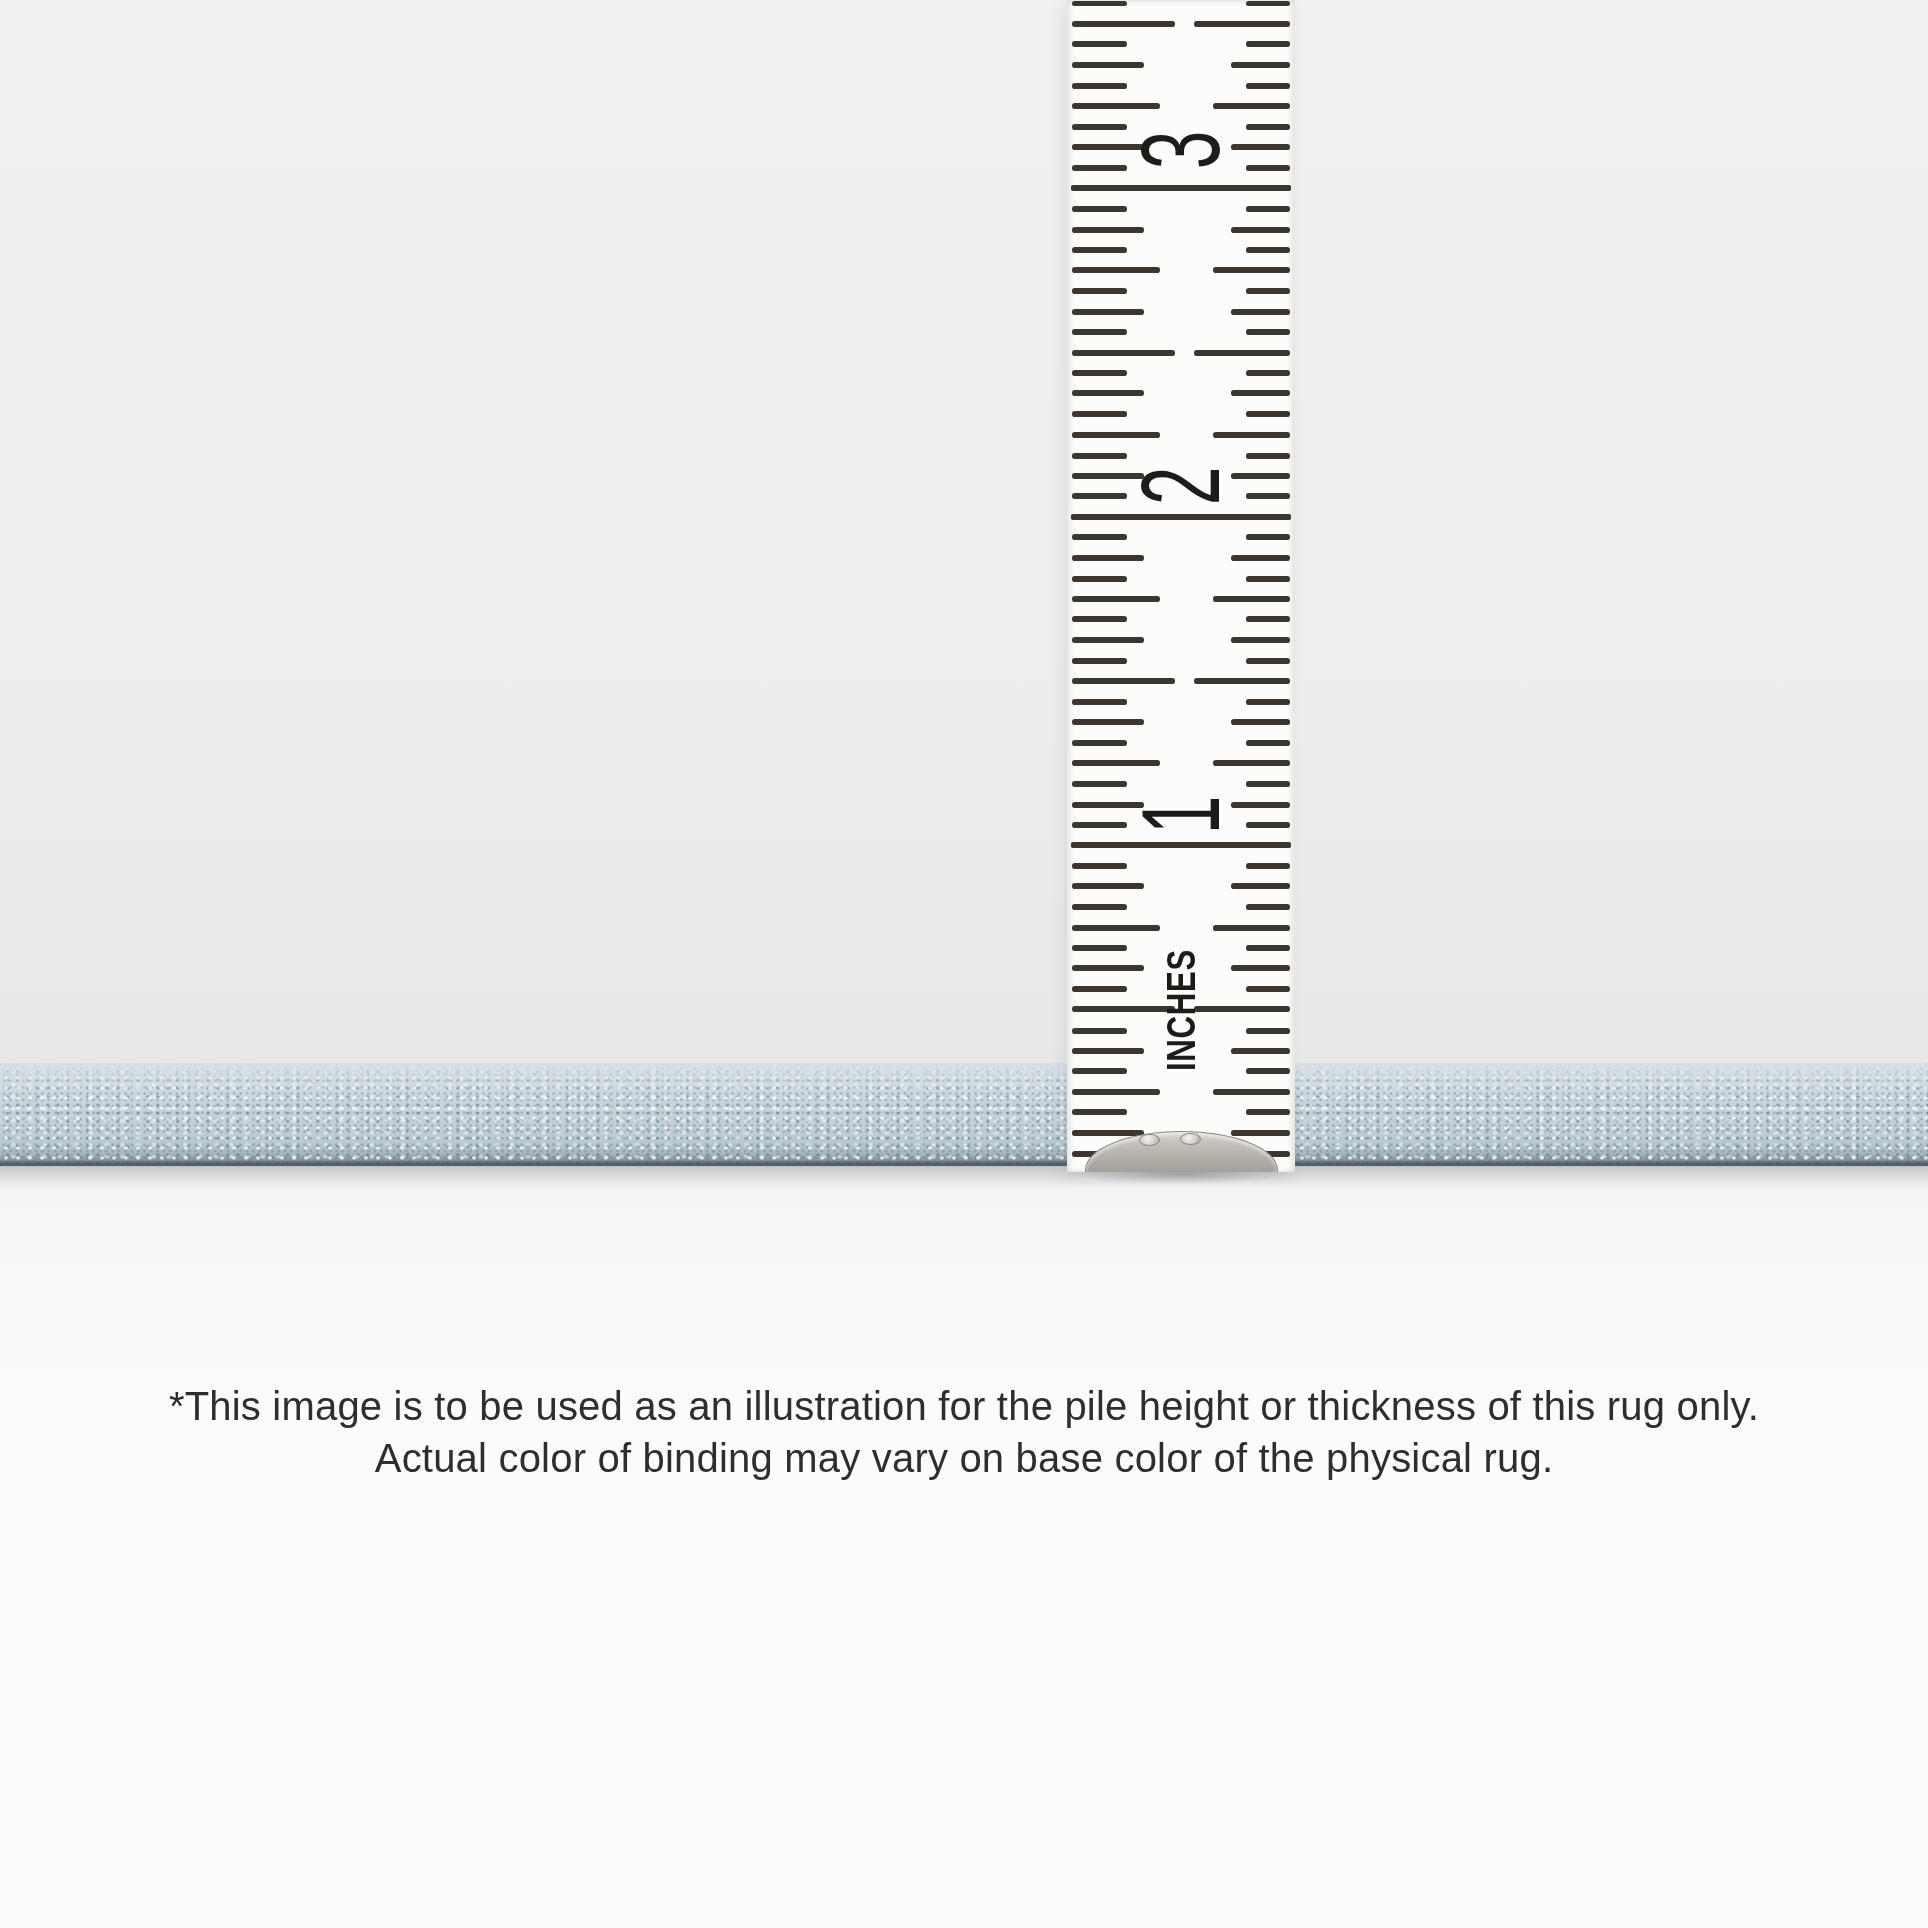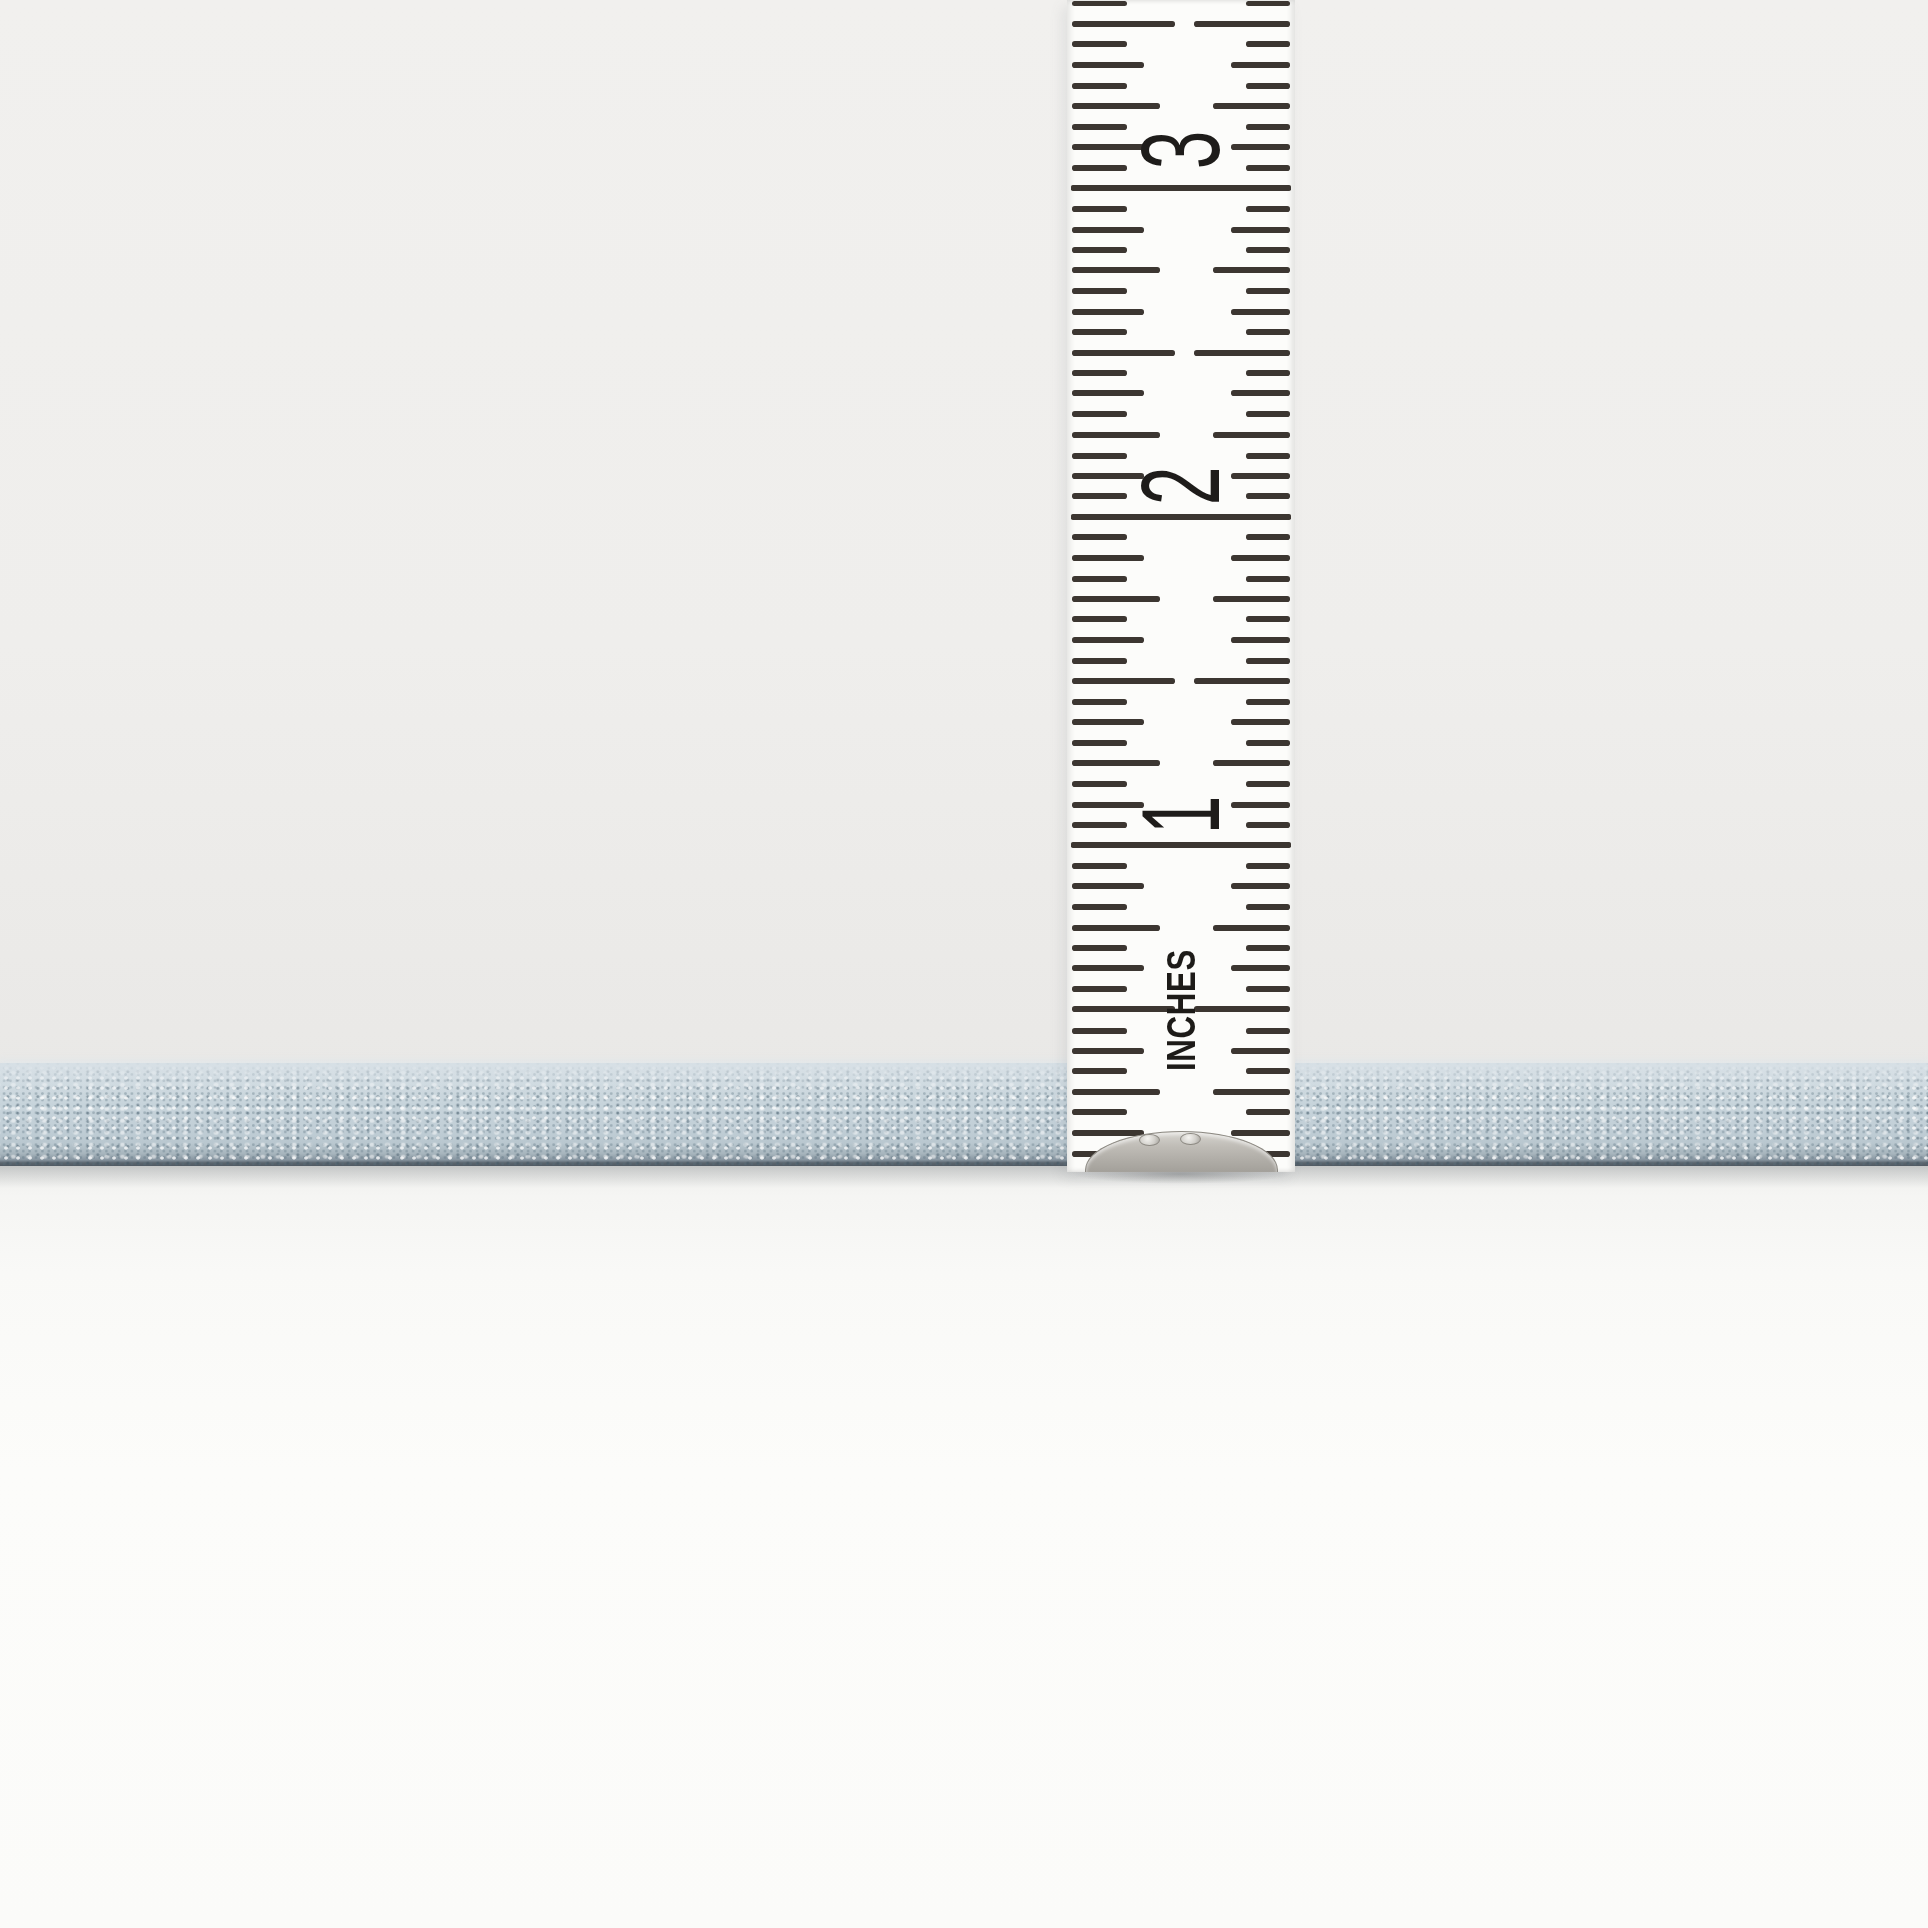--- a/index.html
+++ b/index.html
@@ -221,15 +221,17 @@
     <span class="ruler-number n2">2</span>
     <span class="ruler-number n3">3</span>
     <div class="inches-label">INCHES</div>
     <div class="metal-tip">
       <div class="rivet r1"></div>
       <div class="rivet r2"></div>
     </div>
   </div>
 
   <div class="disclaimer">
+    <p>*This image is to be used as an illustration for the pile height or thickness of this rug only.</p>
+    <p>Actual color of binding may vary on base color of the physical rug.</p>
   </div>
 </div>
 
 
 </body></html>

